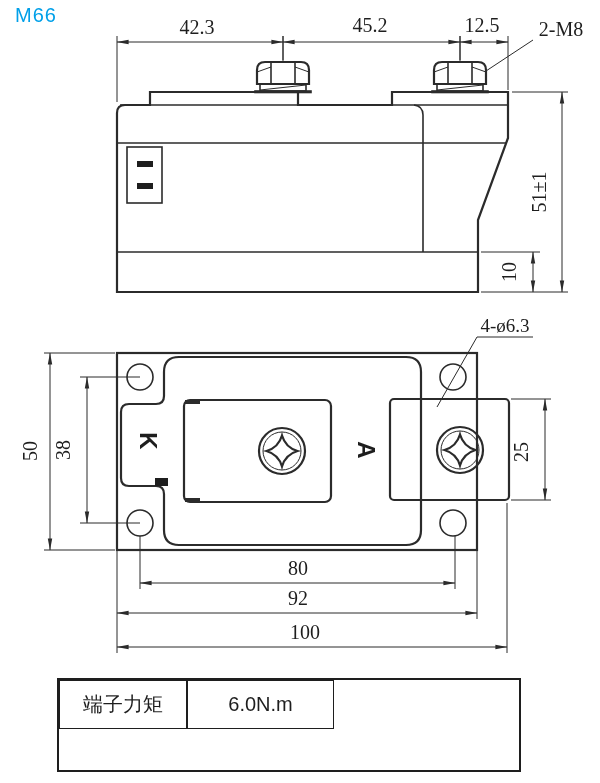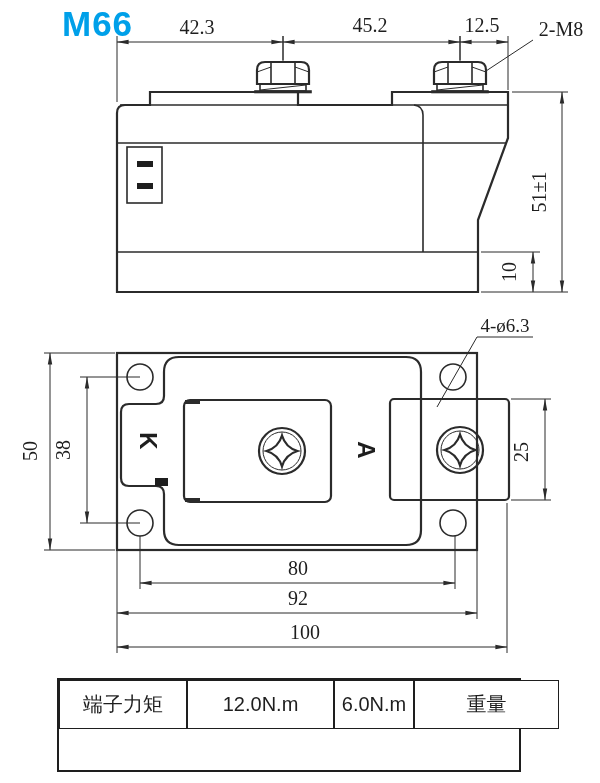--- a/index.html
+++ b/index.html
@@ -1,18 +1,18 @@
 <!DOCTYPE html>
 <html><head>
 <meta charset="utf-8">
 <style>
   html,body{margin:0;padding:0;background:#ffffff;}
   #canvas{position:relative;width:600px;height:783px;background:#ffffff;overflow:hidden;
           font-family:"Liberation Sans",sans-serif;}
-  #model-title{position:absolute;left:15px;top:4px;font-size:35px;font-weight:bold;letter-spacing:1px;margin-left:47px;}
+  #model-title{position:absolute;left:15px;top:4px;font-size:20px;font-weight:normal;letter-spacing:1px;}
   #drawing{position:absolute;left:0;top:0;}
   .dim-num{font-family:"Liberation Serif",serif;font-size:20px;fill:#1e1e1e;}
   .dim-small{font-family:"Liberation Serif",serif;font-size:19px;fill:#1e1e1e;}
   .term-letter{font-family:"Liberation Sans",sans-serif;font-size:24px;font-weight:bold;fill:#1e1e1e;}
   .ln{stroke:#2b2b2b;fill:none;}
   .thick{stroke-width:2.2;}
   .mid{stroke-width:1.6;}
   .thin{stroke-width:1;}
   #spec-table{position:absolute;left:57px;top:678px;width:464px;height:94px;
      display:grid;grid-template-columns:128px 147px 80px 145px;grid-template-rows:49px 45px;
@@ -168,18 +168,16 @@
       <line class="ln thin" x1="117" y1="613" x2="477" y2="613" marker-start="url(#arr)" marker-end="url(#arr)"></line>
       <text class="dim-num" x="298" y="605" text-anchor="middle">92</text>
 
       <line class="ln thin" x1="117" y1="647" x2="507" y2="647" marker-start="url(#arr)" marker-end="url(#arr)"></line>
       <text class="dim-num" x="305" y="639" text-anchor="middle">100</text>
     </g>
   </svg>
 
   <div id="spec-table">
     <div class="cell">端子力矩</div>
-    <div class="cell">12.0N.m</div>
     <div class="cell">6.0N.m</div>
-    <div class="cell">重量</div>
   </div>
 
 </div>
 
 </body></html>

